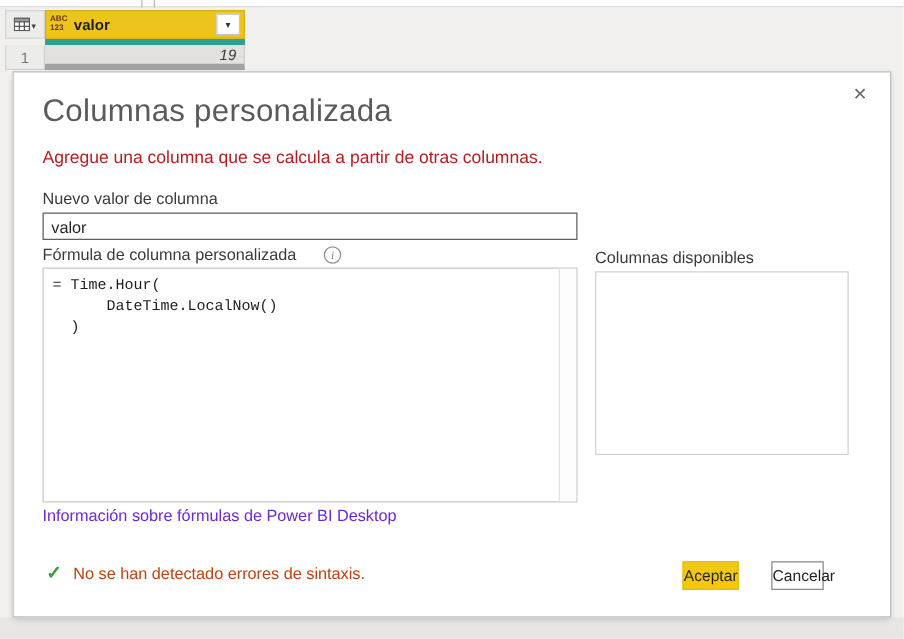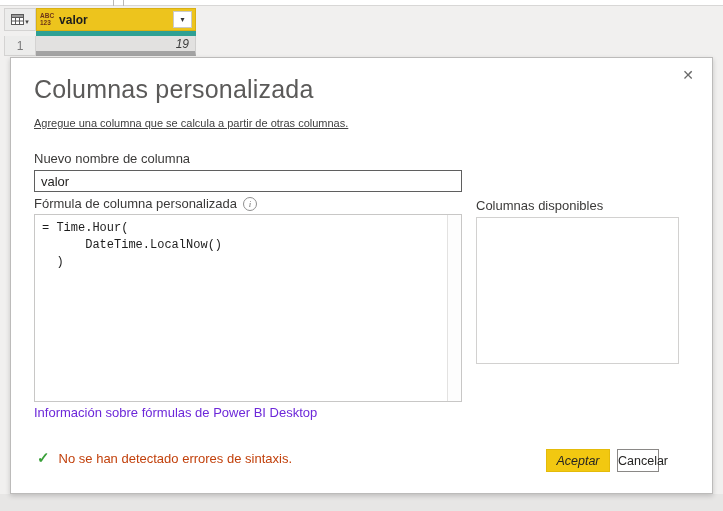--- a/index.html
+++ b/index.html
@@ -71,30 +71,30 @@
     position: absolute; right: 14px; top: 7px; width: 20px; height: 20px;
     font-size: 14px; color: #696969; display: flex; align-items: center;
     justify-content: center; cursor: pointer;
   }
   .dlg-title {
     position: absolute; left: 23px; top: 17px;
     font-size: 25px; font-weight: 300; color: #5b5a59; letter-spacing: 0.2px;
   }
   .dlg-subtitle {
     position: absolute; left: 23px; top: 59px;
-    font-size: 11px; color: #404040; text-decoration: underline;
+    font-size: 14px; color: #b91c1c;
   }
   .field-label { font-size: 13px; color: #3b3a39; }
   .lbl-name { position: absolute; left: 23px; top: 93px; }
   .name-input {
     position: absolute; left: 23px; top: 112px; width: 428px; height: 22px;
     border: 1px solid #5f5f5f; font-family: "Liberation Sans", sans-serif;
     font-size: 13px; color: #252423; padding: 0 6px; outline: none; background: #fff;
   }
-  .lbl-formula { position: absolute; left: 23px; top: 138px; display: flex; align-items: center; gap: 6px; }
+  .lbl-formula { position: absolute; left: 23px; top: 138px; display: flex; align-items: center; gap: 22px; }
   .info-icon {
     width: 14px; height: 14px; border: 1px solid #8f8f8f; border-radius: 50%;
     color: #767676; font-size: 9px; font-style: italic; font-family: "Liberation Serif", serif;
     display: inline-flex; align-items: center; justify-content: center; cursor: pointer;
   }
   .formula-box {
     position: absolute; left: 23px; top: 156px; width: 428px; height: 188px;
     border: 1px solid #c8c7c6; background: #fff; display: flex; gap: 16px;
   }
   .formula-code {
@@ -122,23 +122,23 @@
     font-size: 13px; color: #6d28d9; text-decoration: none; cursor: pointer;
   }
   .status-row {
     position: absolute; left: 26px; top: 391px;
     display: flex; align-items: center; gap: 9px;
   }
   .check-icon { color: #38a038; font-size: 15px; font-weight: bold; }
   .status-text { font-size: 13px; color: #c2410c; }
 
   .accept-btn {
-    position: absolute; left: 535px; top: 391px; width: 64px; height: 23px;
+    position: absolute; left: 535px; top: 391px; width: 45px; height: 23px;
     background: #f2c811; border: 1px solid #e4bb0a; color: #252423;
-    font-size: 12.5px; font-family: "Liberation Sans", sans-serif; cursor: pointer; font-style: italic;
+    font-size: 12.5px; font-family: "Liberation Sans", sans-serif; cursor: pointer;
   }
   .cancel-btn {
     position: absolute; left: 606px; top: 391px; width: 42px; height: 23px;
     background: #ffffff; border: 1px solid #8a8886; color: #252423;
     font-size: 12.5px; font-family: "Liberation Sans", sans-serif; cursor: pointer;
   }
 </style>
 </head>
 <body>
 
@@ -179,21 +179,21 @@
 
 <div class="bottom-bg"></div>
 
 <div class="dialog">
 
   <div class="close-btn">✕</div>
 
   <div class="dlg-title">Columnas personalizada</div>
   <div class="dlg-subtitle">Agregue una columna que se calcula a partir de otras columnas.</div>
 
-  <div class="field-label lbl-name">Nuevo nombre de columna</div>
+  <div class="field-label lbl-name">Nuevo valor de columna</div>
   <input class="name-input" type="text" value="valor" style="">
 
   <div class="field-label lbl-formula">
     <span>Fórmula de columna personalizada</span>
     <span class="info-icon">i</span>
   </div>
 
   <div class="formula-box">
     <pre class="formula-code">= Time.Hour(
       DateTime.LocalNow()

